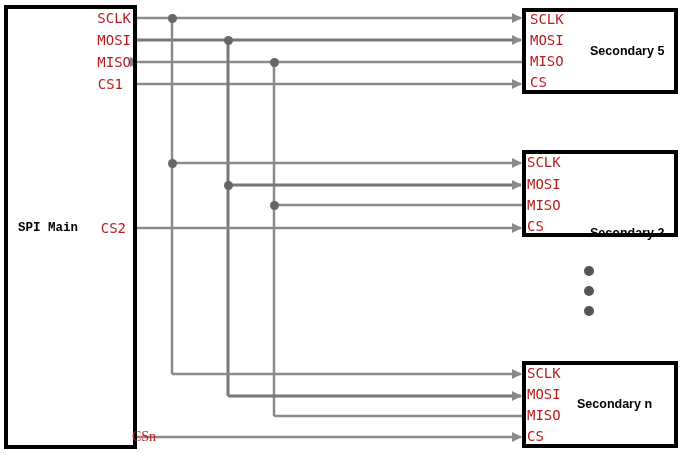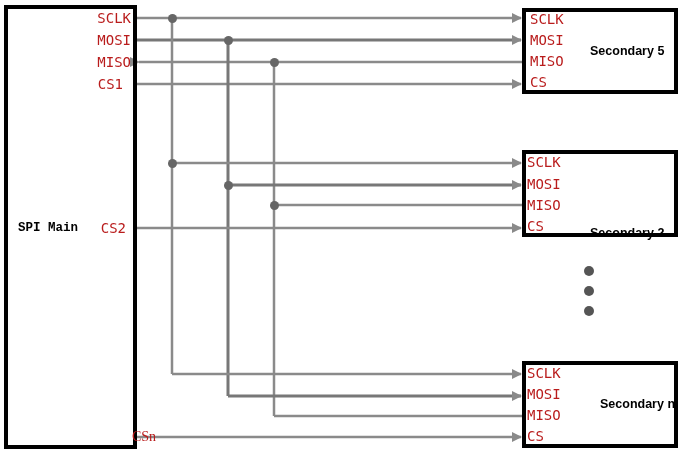--- a/index.html
+++ b/index.html
@@ -81,15 +81,15 @@
   <div class="pin" style="left:527px; top:176px;">MOSI</div>
   <div class="pin" style="left:527px; top:197px;">MISO</div>
   <div class="pin" style="left:527px; top:218px;">CS</div>
   <div class="title" style="left:590px; top:186px;margin-top:40px;">Secondary 2</div>
 
   <div class="box" style="left:522px; top:361px; width:156px; height:87px;"></div>
   <div class="pin" style="left:527px; top:365px;">SCLK</div>
   <div class="pin" style="left:527px; top:386px;">MOSI</div>
   <div class="pin" style="left:527px; top:407px;">MISO</div>
   <div class="pin" style="left:527px; top:428px;">CS</div>
-  <div class="title" style="left:600px; top:397px;">Secondary n</div>
+  <div class="title" style="left:577px; top:397px;">Secondary n</div>
 
 </div>
 
 </body></html>

